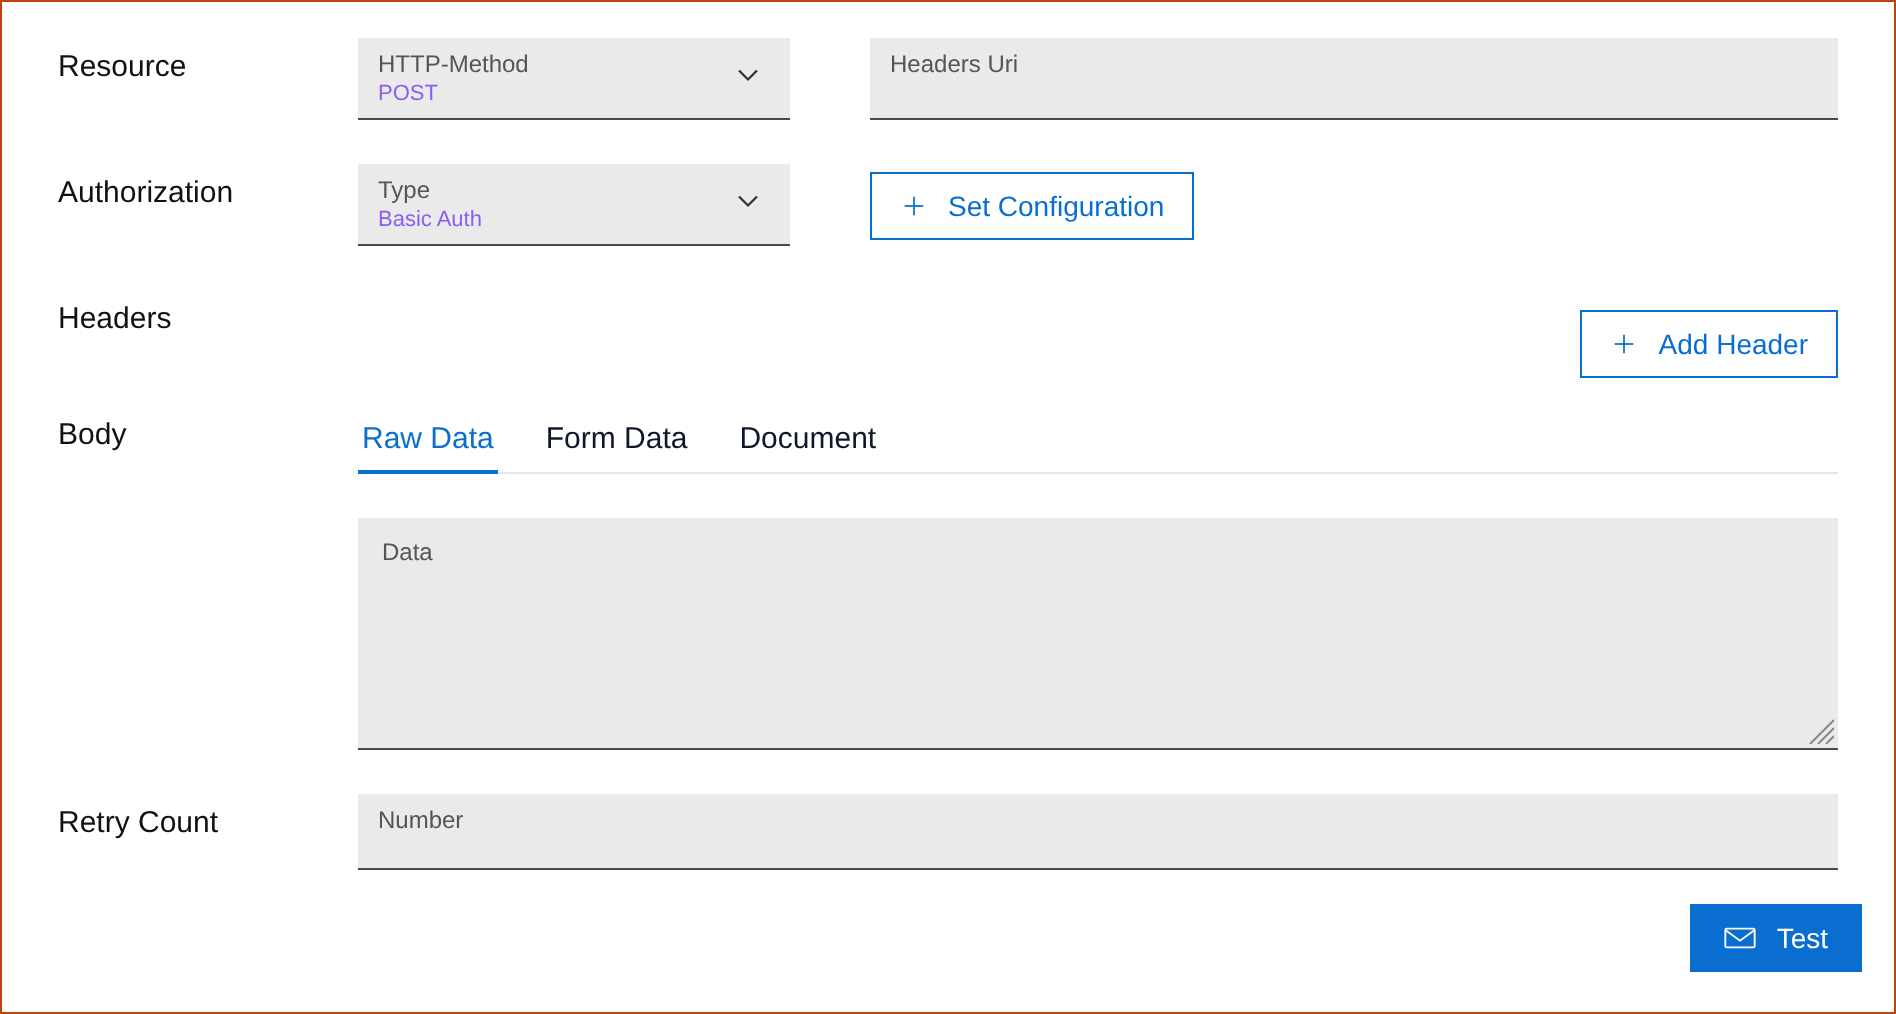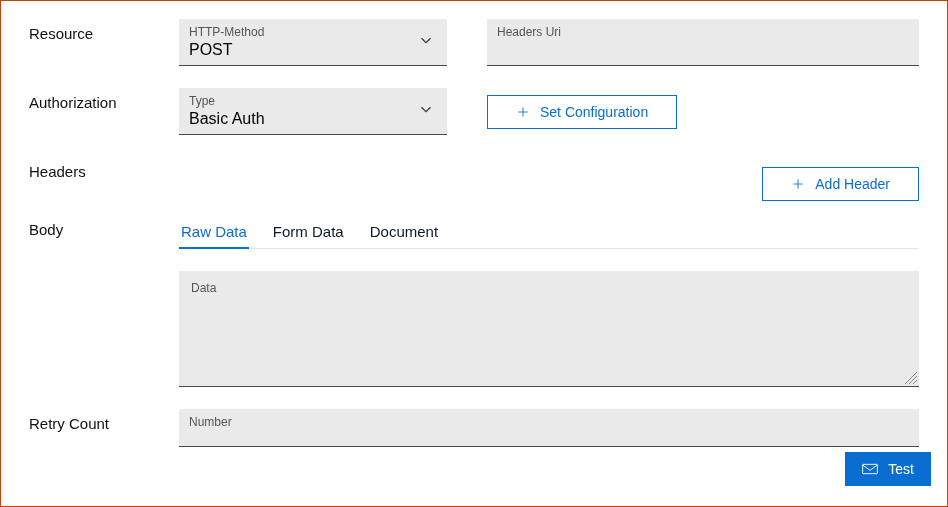--- a/index.html
+++ b/index.html
@@ -6,33 +6,33 @@
     html, body { width: 948px; height: 507px; font-family: Arial, Helvetica, sans-serif; font-size: 14px; color: #111; background: #fff; }
     .panel { width: 948px; height: 507px; border: 1px solid #c2410c; position: relative; padding: 18px 28px 20px 28px; }
     .row { display: flex; align-items: flex-start; }
     .label-col { width: 150px; flex-shrink: 0; font-size: 15px; color: #111; padding-top: 6px; }
     .content-col { flex: 1; }
     .field-group { display: flex; gap: 40px; }
     .select-like, .text-like, .textarea-like {
       background: #eaeaea; display: flex; flex-direction: column; padding: 6px 10px 6px 10px;
       border-bottom: 1px solid #4a4a4a; position: relative;
     }
-    .select-like { width: 268px; }
+    .select-like { width: 216px; }
     .text-like { flex: 1; min-height: 38px; }
     .floating-label { font-size: 12px; color: #555; }
-    .select-value { font-size: 16px; color: #000000; margin-top: 2px; }
+    .select-value { font-size: 11px; color: #8b5cf6; margin-top: 2px; }
     .chevron { position: absolute; right: 12px; top: 50%; transform: translateY(-50%); pointer-events: none; }
     .chevron svg { width: 18px; height: 18px; stroke: #333; stroke-width: 1.5; fill: none; }
     .spacer-v { height: 22px; }
     .spacer-v-sm { height: 14px; }
 
     .outline-btn {
       display: inline-flex; align-items: center; gap: 10px;
       border: 1px solid #0a6ed1; color: #0a6ed1;
-      background: #fff; padding: 8px 28px; font-size: 14px; cursor: pointer;
+      background: #fff; padding: 8px 14px; font-size: 14px; cursor: pointer;
     }
     .outline-btn .plus { width: 14px; height: 14px; stroke: #0a6ed1; stroke-width: 1.5; fill: none; }
     .header-actions { display: flex; justify-content: flex-end; margin-top: 10px; }
 
     .tabs { display: flex; gap: 22px; border-bottom: 1px solid #e6e6e6; margin-top: 4px; }
     .tab { padding: 4px 2px 8px 2px; font-size: 15px; color: #0f172a; cursor: pointer; position: relative; }
     .tab.active { color: #0a6ed1; }
     .tab.active::after { content: ""; position: absolute; left: 0; right: 0; bottom: -1px; height: 2px; background: #0a6ed1; }
 
     .textarea-like { margin-top: 22px; min-height: 116px; padding: 10px 12px; resize: none; position: relative; }

